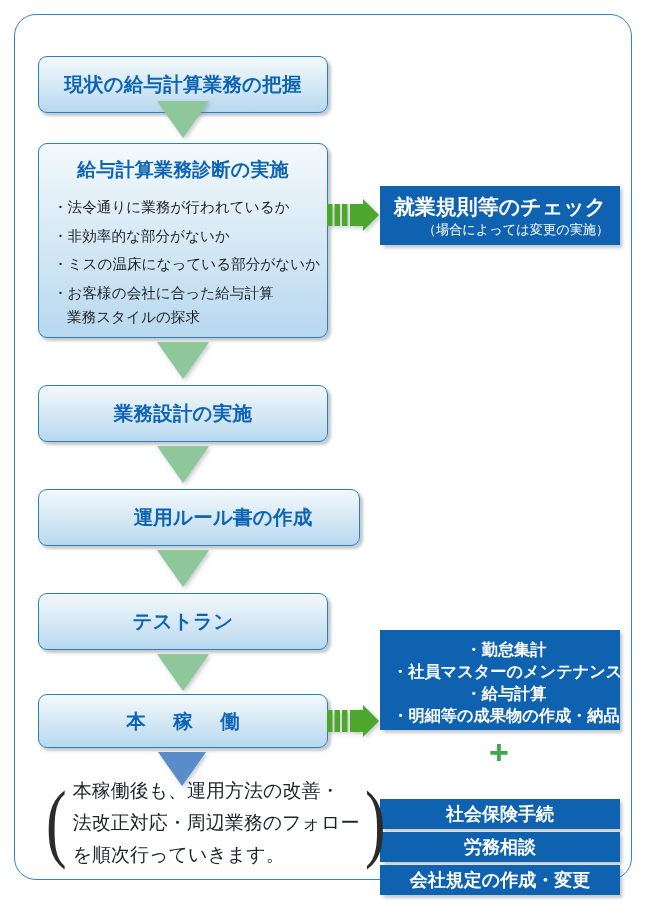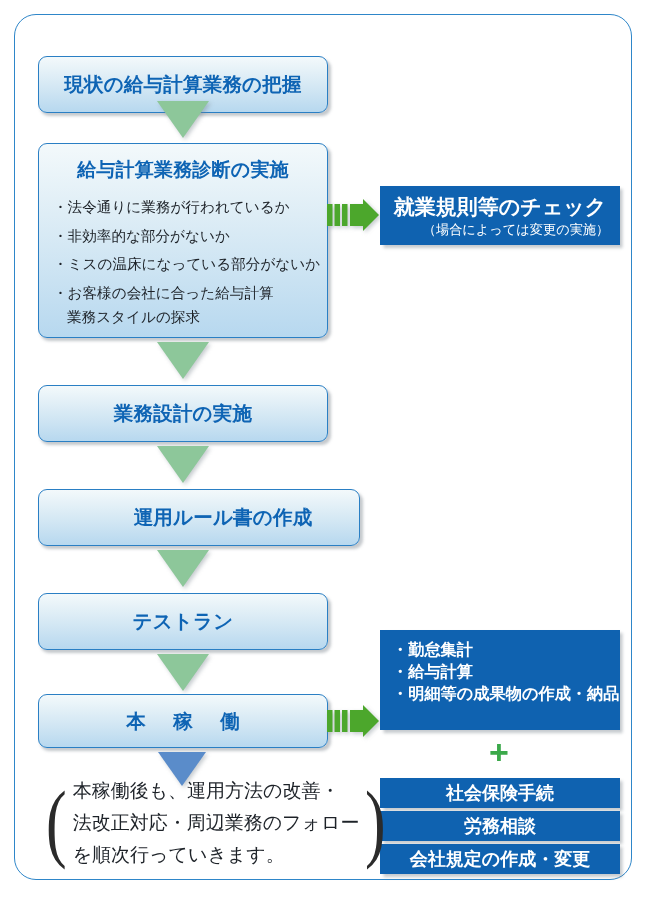--- a/index.html
+++ b/index.html
@@ -110,20 +110,21 @@
     line-height: 1.3;
     margin-top: 2px;
     padding-left: 32px;
   }
   .dbox-bar {
     display: flex;
     align-items: center;
     justify-content: center;
     font-weight: bold;
     font-size: 18px;
+    margin-top: 21px;
   }
   .dlist {
     list-style: none;
     margin: 0;
     padding: 0;
   }
   .dlist li {
     font-size: 16.2px;
     font-weight: bold;
     line-height: 1.35;
@@ -259,23 +260,24 @@
     <svg width="52" height="32" viewBox="0 0 52 32" xmlns="http://www.w3.org/2000/svg">
       <rect x="0" y="5" width="5.5" height="22" fill="#4CA72C"></rect>
       <rect x="7.5" y="5" width="5.5" height="22" fill="#4CA72C"></rect>
       <rect x="15" y="5" width="5.5" height="22" fill="#4CA72C"></rect>
       <polygon points="23,5 23,27 36,27 36,32 52,16 36,0 36,5" fill="#4CA72C"></polygon>
     </svg>
   </div>
 
   <div class="tri-down blue" style="left:158px; top:752px;"></div>
 
-  <div class="dbox" id="box-outputs" style="left:380px; top:630px; width:240px; height:100px; padding:9px 0 0 12px;">
+  <div class="dbox" id="box-outputs" style="left:380px; top:630px; width:240px; height:100px; padding:9px 0 0 12px;text-align:center;">
     <ul class="dlist">
       <li>・勤怠集計</li>
+      <li>・社員マスターのメンテナンス</li>
       <li>・給与計算</li>
       <li>・明細等の成果物の作成・納品</li>
     </ul>
   </div>
 
   <div class="plus-sign" style="left:489px; top:735px;">+</div>
 
   <div class="dbox dbox-bar" style="left:380px; top:778px; width:240px; height:30px;">
     <span>社会保険手続</span>
   </div>

